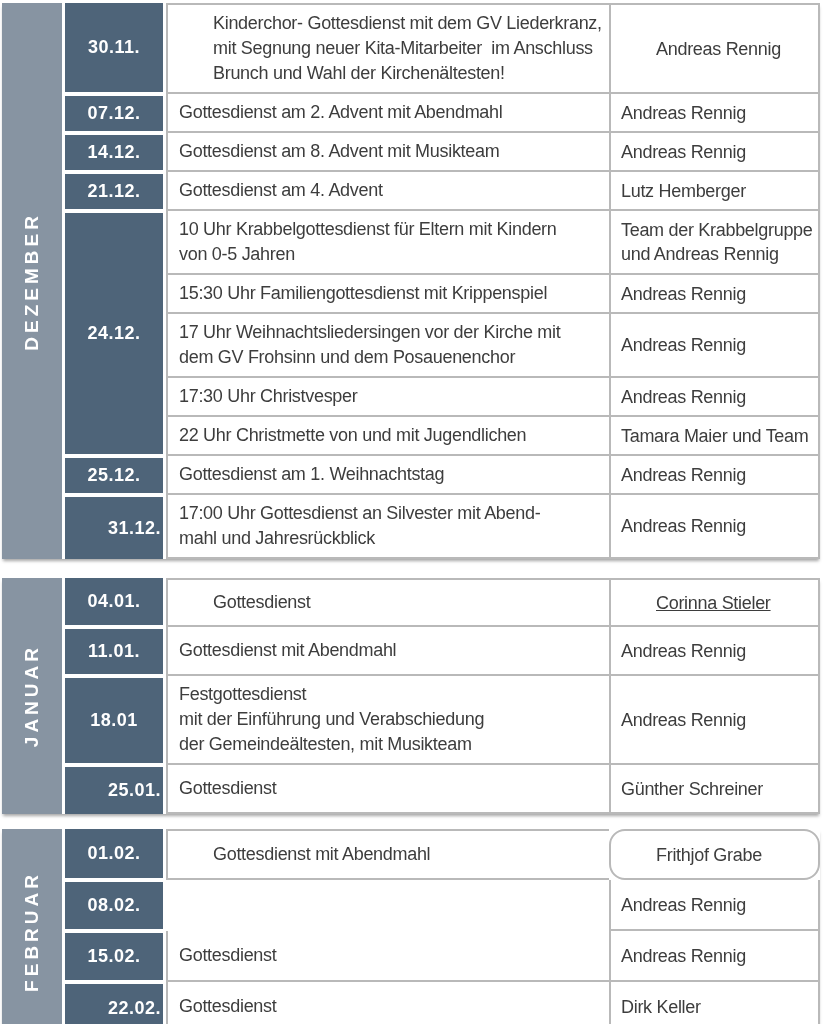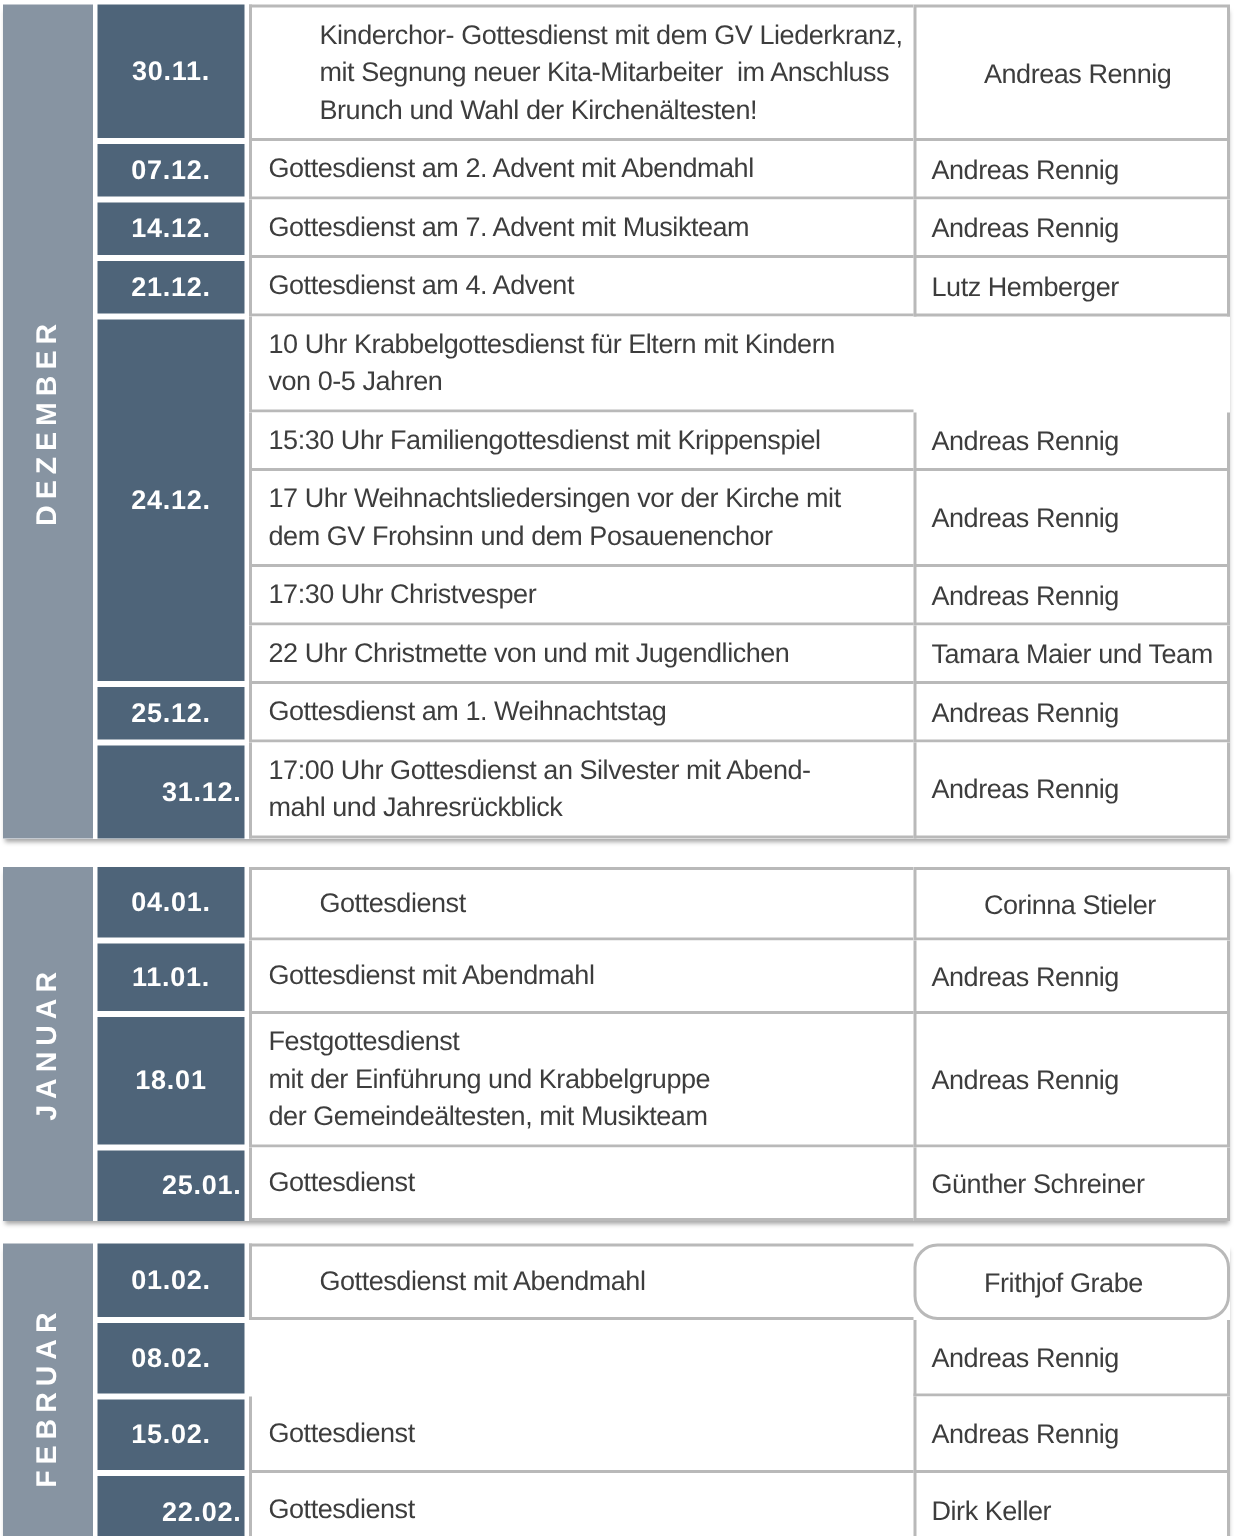--- a/index.html
+++ b/index.html
@@ -93,28 +93,30 @@
       </div>
       <div class="date-cell first" style="grid-row: 1 / span 1;">30.11.</div>
       <div class="desc-cell row-top" style="grid-row: 1;">Kinderchor- Gottesdienst mit dem GV Liederkranz,
 mit Segnung neuer Kita-Mitarbeiter  im Anschluss
 Brunch und Wahl der Kirchenältesten!</div>
       <div class="name-cell row-top" style="grid-row: 1;">Andreas Rennig</div>
       <div class="date-cell" style="grid-row: 2 / span 1;">07.12.</div>
       <div class="desc-cell" style="grid-row: 2;">Gottesdienst am 2. Advent mit Abendmahl</div>
       <div class="name-cell" style="grid-row: 2;">Andreas Rennig</div>
       <div class="date-cell" style="grid-row: 3 / span 1;">14.12.</div>
-      <div class="desc-cell" style="grid-row: 3;">Gottesdienst am 7. Advent mit Musikteam</div>
+      <div class="desc-cell" style="grid-row: 3;">Gottesdienst am 8. Advent mit Musikteam</div>
       <div class="name-cell" style="grid-row: 3;">Andreas Rennig</div>
       <div class="date-cell" style="grid-row: 4 / span 1;">21.12.</div>
       <div class="desc-cell" style="grid-row: 4;">Gottesdienst am 4. Advent</div>
       <div class="name-cell" style="grid-row: 4;">Lutz Hemberger</div>
       <div class="date-cell" style="grid-row: 5 / span 5;">24.12.</div>
       <div class="desc-cell" style="grid-row: 5;">10 Uhr Krabbelgottesdienst für Eltern mit Kindern
 von 0-5 Jahren</div>
+      <div class="name-cell" style="grid-row: 5;">Team der Krabbelgruppe
+und Andreas Rennig</div>
       <div class="desc-cell" style="grid-row: 6;">15:30 Uhr Familiengottesdienst mit Krippenspiel</div>
       <div class="name-cell" style="grid-row: 6;">Andreas Rennig</div>
       <div class="desc-cell" style="grid-row: 7;">17 Uhr Weihnachtsliedersingen vor der Kirche mit
 dem GV Frohsinn und dem Posauenenchor</div>
       <div class="name-cell" style="grid-row: 7;">Andreas Rennig</div>
       <div class="desc-cell" style="grid-row: 8;">17:30 Uhr Christvesper</div>
       <div class="name-cell" style="grid-row: 8;">Andreas Rennig</div>
       <div class="desc-cell" style="grid-row: 9;">22 Uhr Christmette von und mit Jugendlichen</div>
       <div class="name-cell" style="grid-row: 9;">Tamara Maier und Team</div>
       <div class="date-cell" style="grid-row: 10 / span 1;">25.12.</div>
@@ -124,27 +126,27 @@
       <div class="desc-cell" style="grid-row: 11;">17:00 Uhr Gottesdienst an Silvester mit Abend-
 mahl und Jahresrückblick</div>
       <div class="name-cell" style="grid-row: 11;">Andreas Rennig</div>
     </div>
     <div class="month-section sec-1">
       <div class="month-cell" style="grid-row: 1 / span 4;">
         <div class="month-label">JANUAR</div>
       </div>
       <div class="date-cell first" style="grid-row: 1 / span 1;">04.01.</div>
       <div class="desc-cell row-top" style="grid-row: 1;">Gottesdienst</div>
-      <div class="name-cell row-top" style="grid-row: 1;">Corinna Stieler</div>
+      <div class="name-cell row-top" style="grid-row: 1; text-decoration: underline;">Corinna Stieler</div>
       <div class="date-cell" style="grid-row: 2 / span 1;">11.01.</div>
       <div class="desc-cell" style="grid-row: 2;">Gottesdienst mit Abendmahl</div>
       <div class="name-cell" style="grid-row: 2;">Andreas Rennig</div>
       <div class="date-cell" style="grid-row: 3 / span 1;">18.01</div>
       <div class="desc-cell" style="grid-row: 3;">Festgottesdienst
-mit der Einführung und Krabbelgruppe
+mit der Einführung und Verabschiedung
 der Gemeindeältesten, mit Musikteam</div>
       <div class="name-cell" style="grid-row: 3;">Andreas Rennig</div>
       <div class="date-cell last" style="grid-row: 4 / span 1;">25.01.</div>
       <div class="desc-cell" style="grid-row: 4;">Gottesdienst</div>
       <div class="name-cell" style="grid-row: 4;">Günther Schreiner</div>
     </div>
     <div class="month-section sec-2">
       <div class="month-cell" style="grid-row: 1 / span 4;">
         <div class="month-label">FEBRUAR</div>
       </div>

